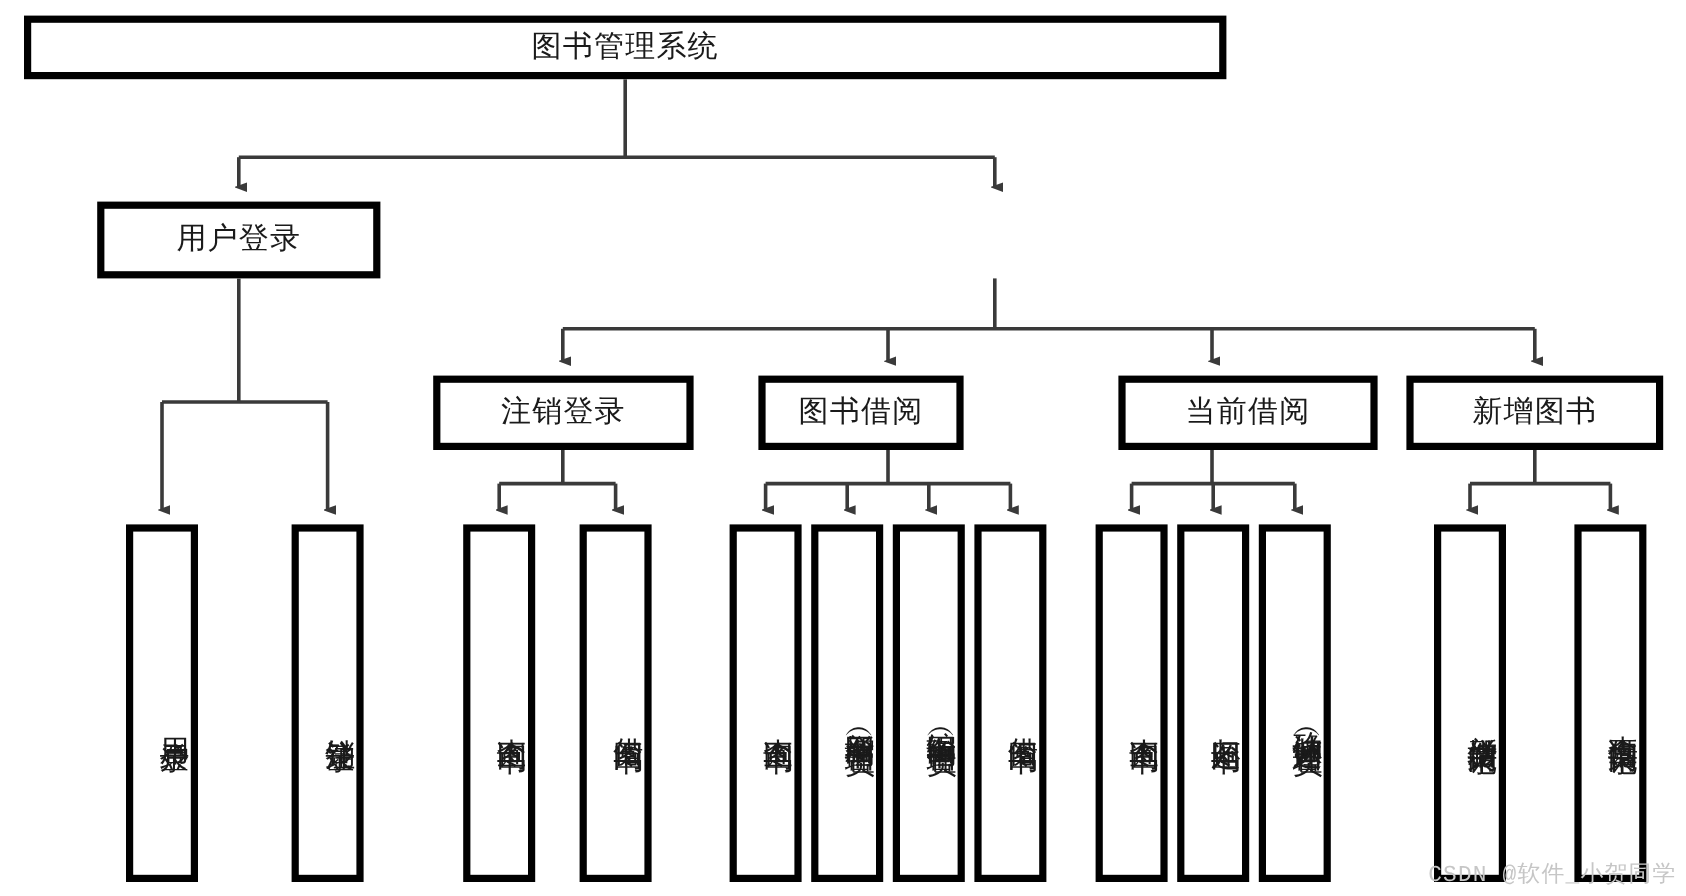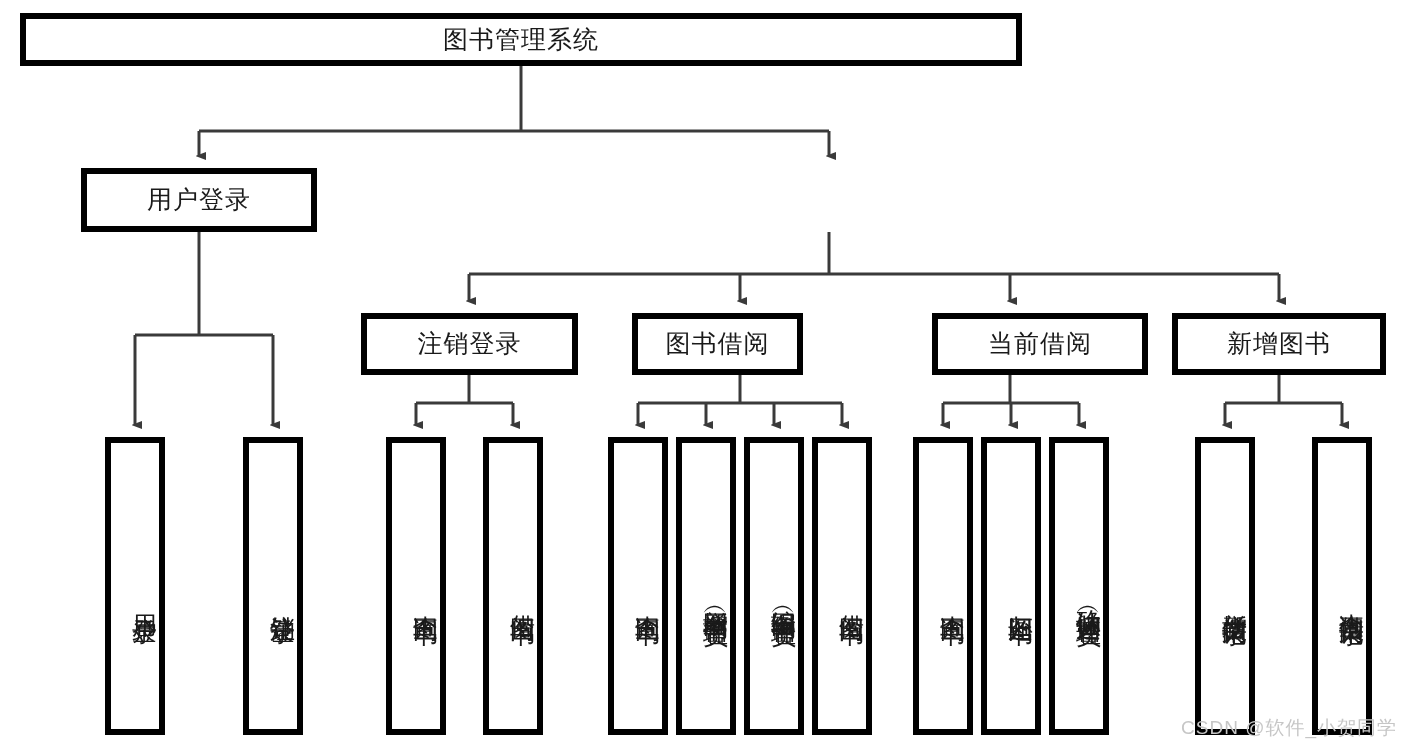--- a/index.html
+++ b/index.html
@@ -41,20 +41,21 @@
   }
   .watermark{
     position:absolute;
     right:8px;
     bottom:6px;
     font-size:19px;
     color:#c6c6c6;
     letter-spacing:1px;
     white-space:nowrap;
     pointer-events:none;
+    font-family:Liberation Mono, monospace;
   }
 </style>
 </head>
 <body>
 
 <div id="diagram-root">
 
   <svg class="edges" viewBox="0 0 1405 747" xmlns="http://www.w3.org/2000/svg">
     <defs>
       <marker id="arrow" markerWidth="10" markerHeight="10" refX="4" refY="7" orient="auto" markerUnits="userSpaceOnUse">

